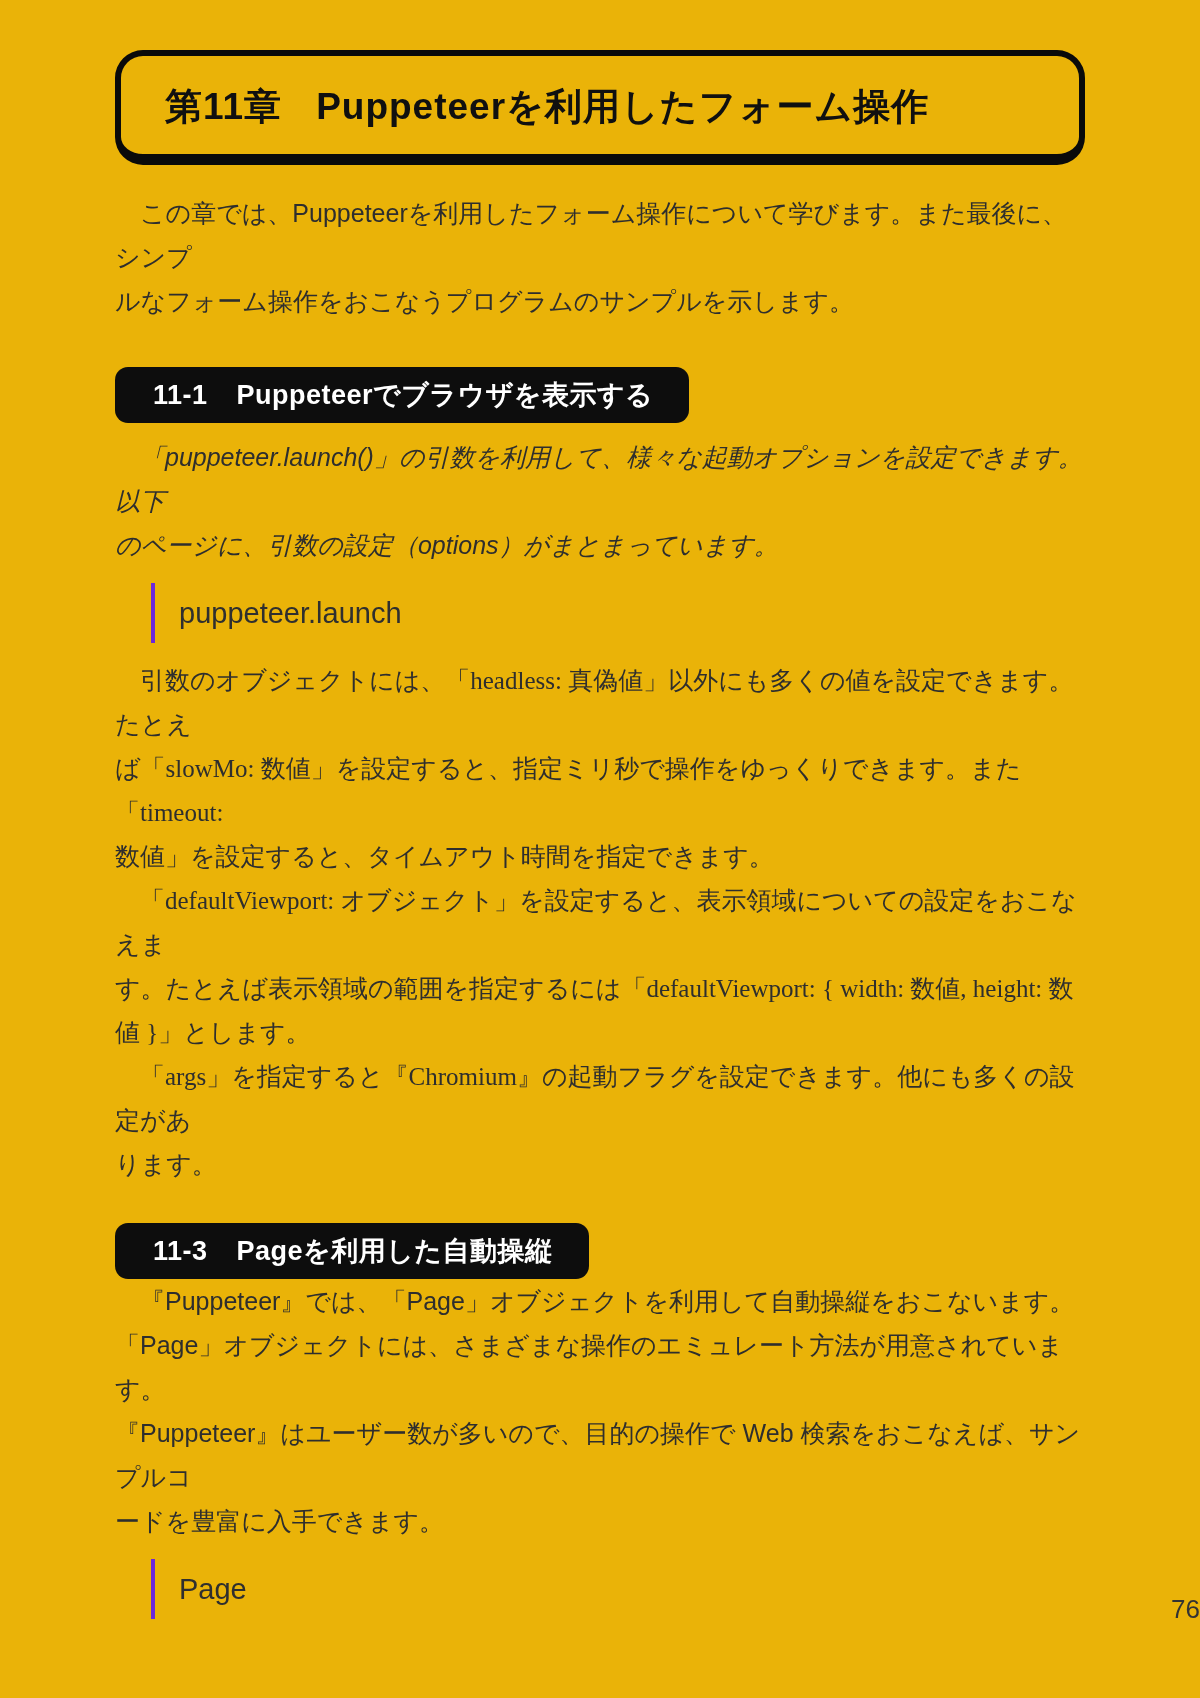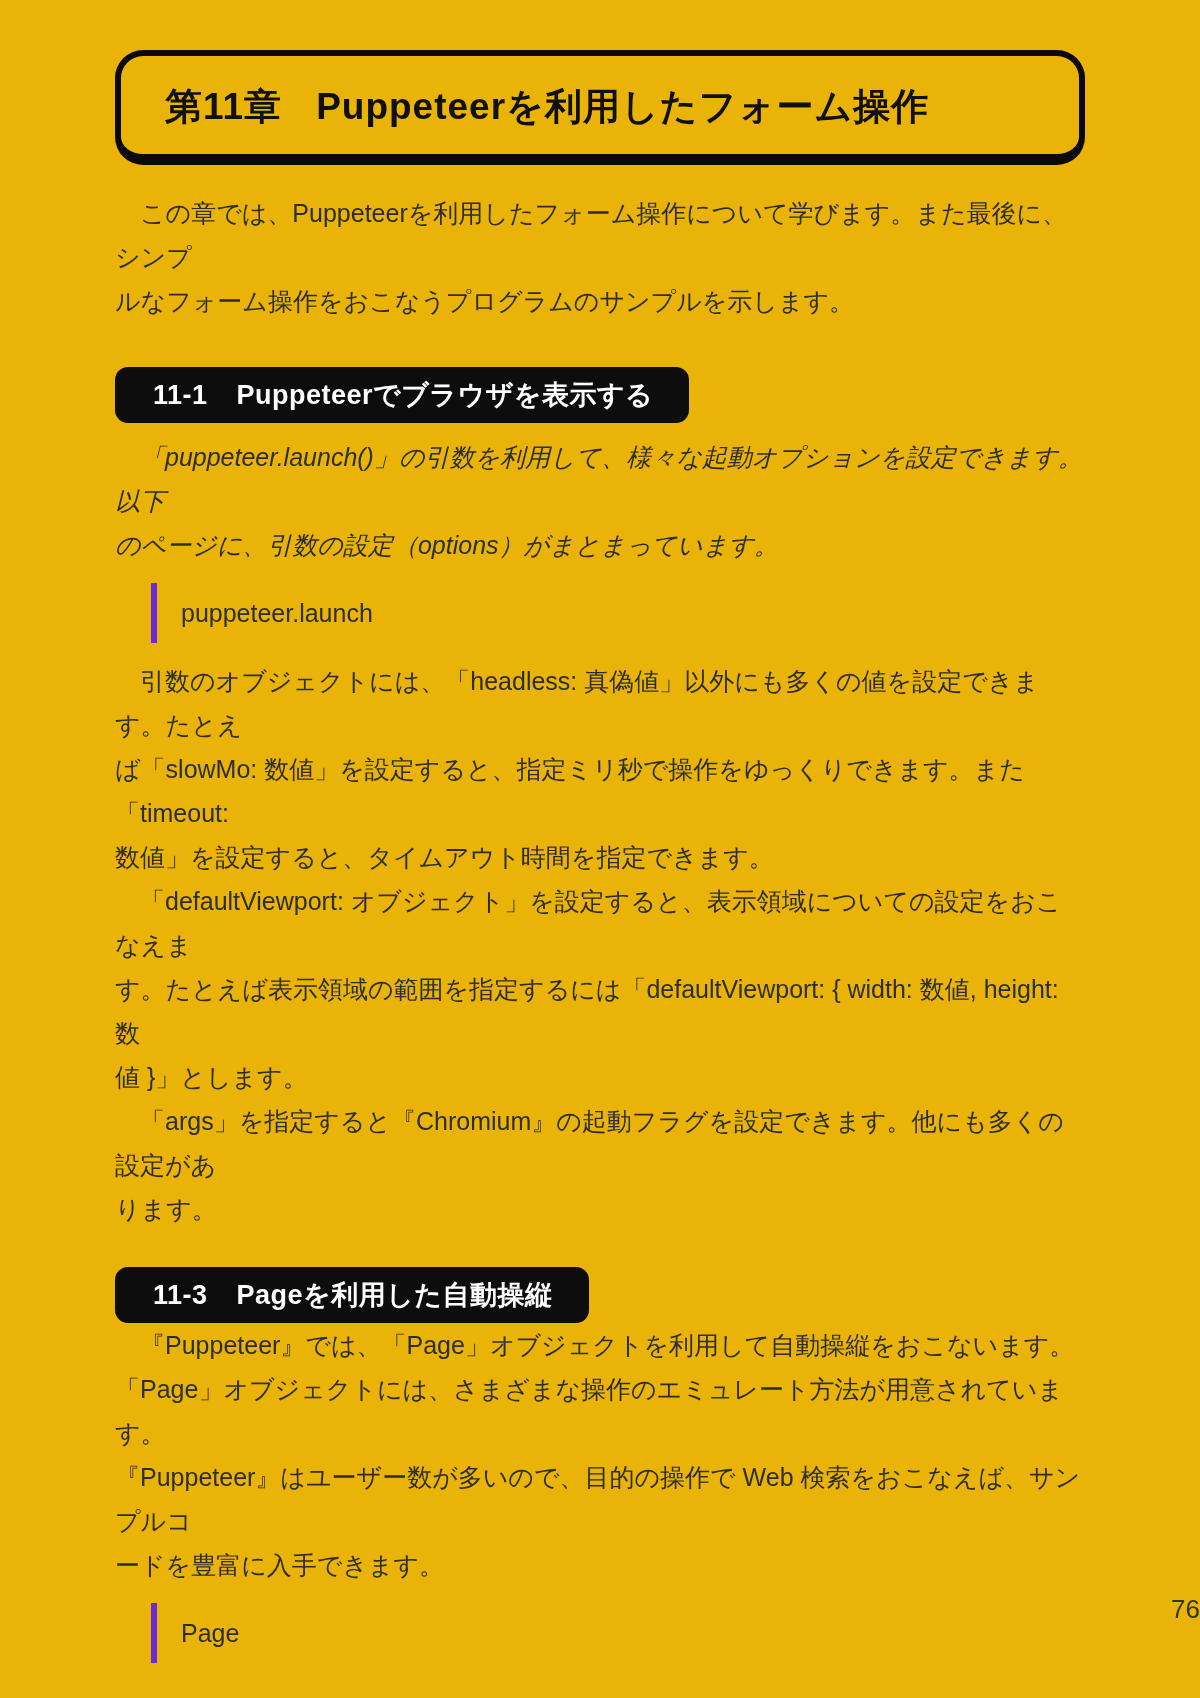--- a/index.html
+++ b/index.html
@@ -34,41 +34,41 @@
     margin: 0;
     font-size: 25px;
     line-height: 44px;
     white-space: pre-line;
     color: #2e2e2e;
   }
   .mt-intro   { margin-top: 26px; }
   .mt-h1      { margin-top: 44px; }
   .mt-lead    { margin-top: 12px; font-style: italic; }
   .mt-quote   { margin-top: 16px; }
-  .mt-body    { margin-top: 16px; }
+  .mt-body    { margin-top: 16px; font-family: Liberation Serif, serif; }
   .mt-h2      { margin-top: 36px; }
   .mt-lead2   { margin-top: 0; }
   
   .section-header {
     display: inline-block;
     background: #0d0d0d;
     color: #ffffff;
     border-radius: 13px;
     padding: 10px 36px 10px 38px;
     font-size: 27px;
     font-weight: bold;
     letter-spacing: 0.5px;
   }
   .section-header .sec-num { margin-right: 29px; text-align: center; }
   
   .quote {
     margin-left: 36px;
-    border-left: 6px solid #6d28d9;
+    border-left: 4px solid #6d28d9;
     padding: 8px 0 8px 24px;
-    font-size: 25px;
+    font-size: 29px;
     line-height: 44px;
     color: #2f2f2f;
   }
   .quote .quote-title { }
   .quote .quote-url { }
   
   .page-number {
     position: absolute;
     left: 0;
     right: 0;

